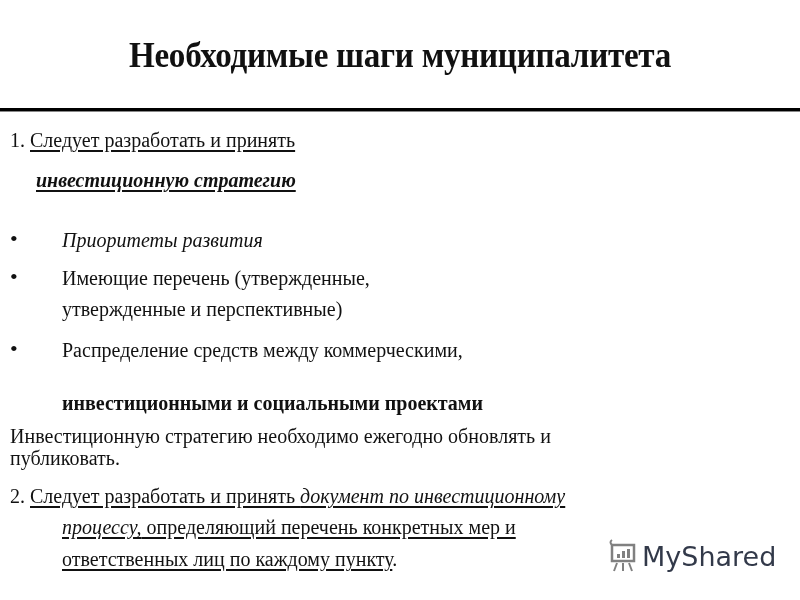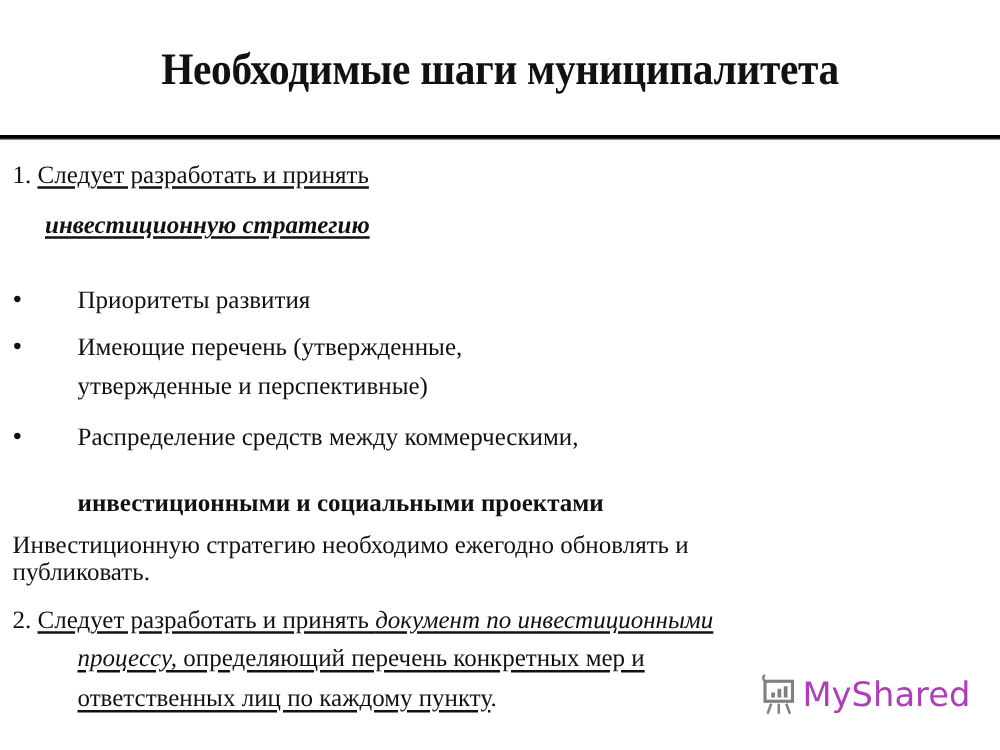--- a/index.html
+++ b/index.html
@@ -15,55 +15,55 @@
       position: absolute; left: 0; top: 108px; width: 800px; height: 3px; background: #000;
       border-bottom: 1px solid #888;
     }
     .line { position: absolute; font-size: 20px; white-space: nowrap; line-height: 28px; }
     .u { text-decoration: underline; text-underline-offset: 3px; }
     .bi { font-weight: bold; font-style: italic; }
     .i { font-style: italic; }
     .bullet { position: absolute; font-size: 22px; }
     .watermark {
       position: absolute; left: 608px; top: 536px; height: 40px; display: flex; align-items: center;
-      font-family: "DejaVu Sans", sans-serif; color: #a21caf; font-size: 27px; opacity: 0.85;
+      font-family: "DejaVu Sans", sans-serif; color: #0f172a; font-size: 27px; opacity: 0.85;
     }
     .watermark svg { margin-right: 4px; }
   </style>
 </head>
 <body>
 
 <div class="title">Необходимые шаги муниципалитета</div>
 <div class="rule"></div>
 
 <div class="line" style="left:10px; top:126px;">
   <span>1.</span>
   <span class="u">Следует разработать и принять</span>
 </div>
 <div class="line" style="left:36px; top:166px;">
   <span class="u bi">инвестиционную стратегию</span>
 </div>
 
 <span class="bullet" style="left:10px; top:226px;">•</span>
-<div class="line" style="left:62px; top:226px;">Приоритеты развития</div>
+<div class="line" style="left:62px; top:226px;font-style:italic;">Приоритеты развития</div>
 
 <span class="bullet" style="left:10px; top:264px;">•</span>
 <div class="line" style="left:62px; top:264px;">Имеющие перечень (утвержденные,</div>
 <div class="line" style="left:62px; top:295px;">утвержденные и перспективные)</div>
 
 <span class="bullet" style="left:10px; top:336px;">•</span>
 <div class="line" style="left:62px; top:336px;">Распределение средств между коммерческими,</div>
 <div class="line" style="left:62px; top:389px;font-weight:bold;">инвестиционными и социальными проектами</div>
 
 <div class="line" style="left:10px; top:405px;margin-top:17px;">Инвестиционную стратегию необходимо ежегодно обновлять и</div>
 <div class="line" style="left:10px; top:444px;">публиковать.</div>
 
 <div class="line" style="left:10px; top:482px;">
   <span>2.</span>
-  <span class="u"><span>Следует разработать и принять </span><span class="i">документ по инвестиционными</span></span>
+  <span class="u"><span>Следует разработать и принять </span><span class="i">документ по инвестиционному</span></span>
 </div>
 <div class="line" style="left:62px; top:513px;">
   <span class="u"><span class="i">процессу,</span><span> определяющий перечень конкретных мер и</span></span>
 </div>
 <div class="line" style="left:62px; top:545px;">
   <span class="u">ответственных лиц по каждому пункту</span><span>.</span>
 </div>
 
 <div class="watermark">
   <svg width="30" height="34" viewBox="0 0 30 34">

